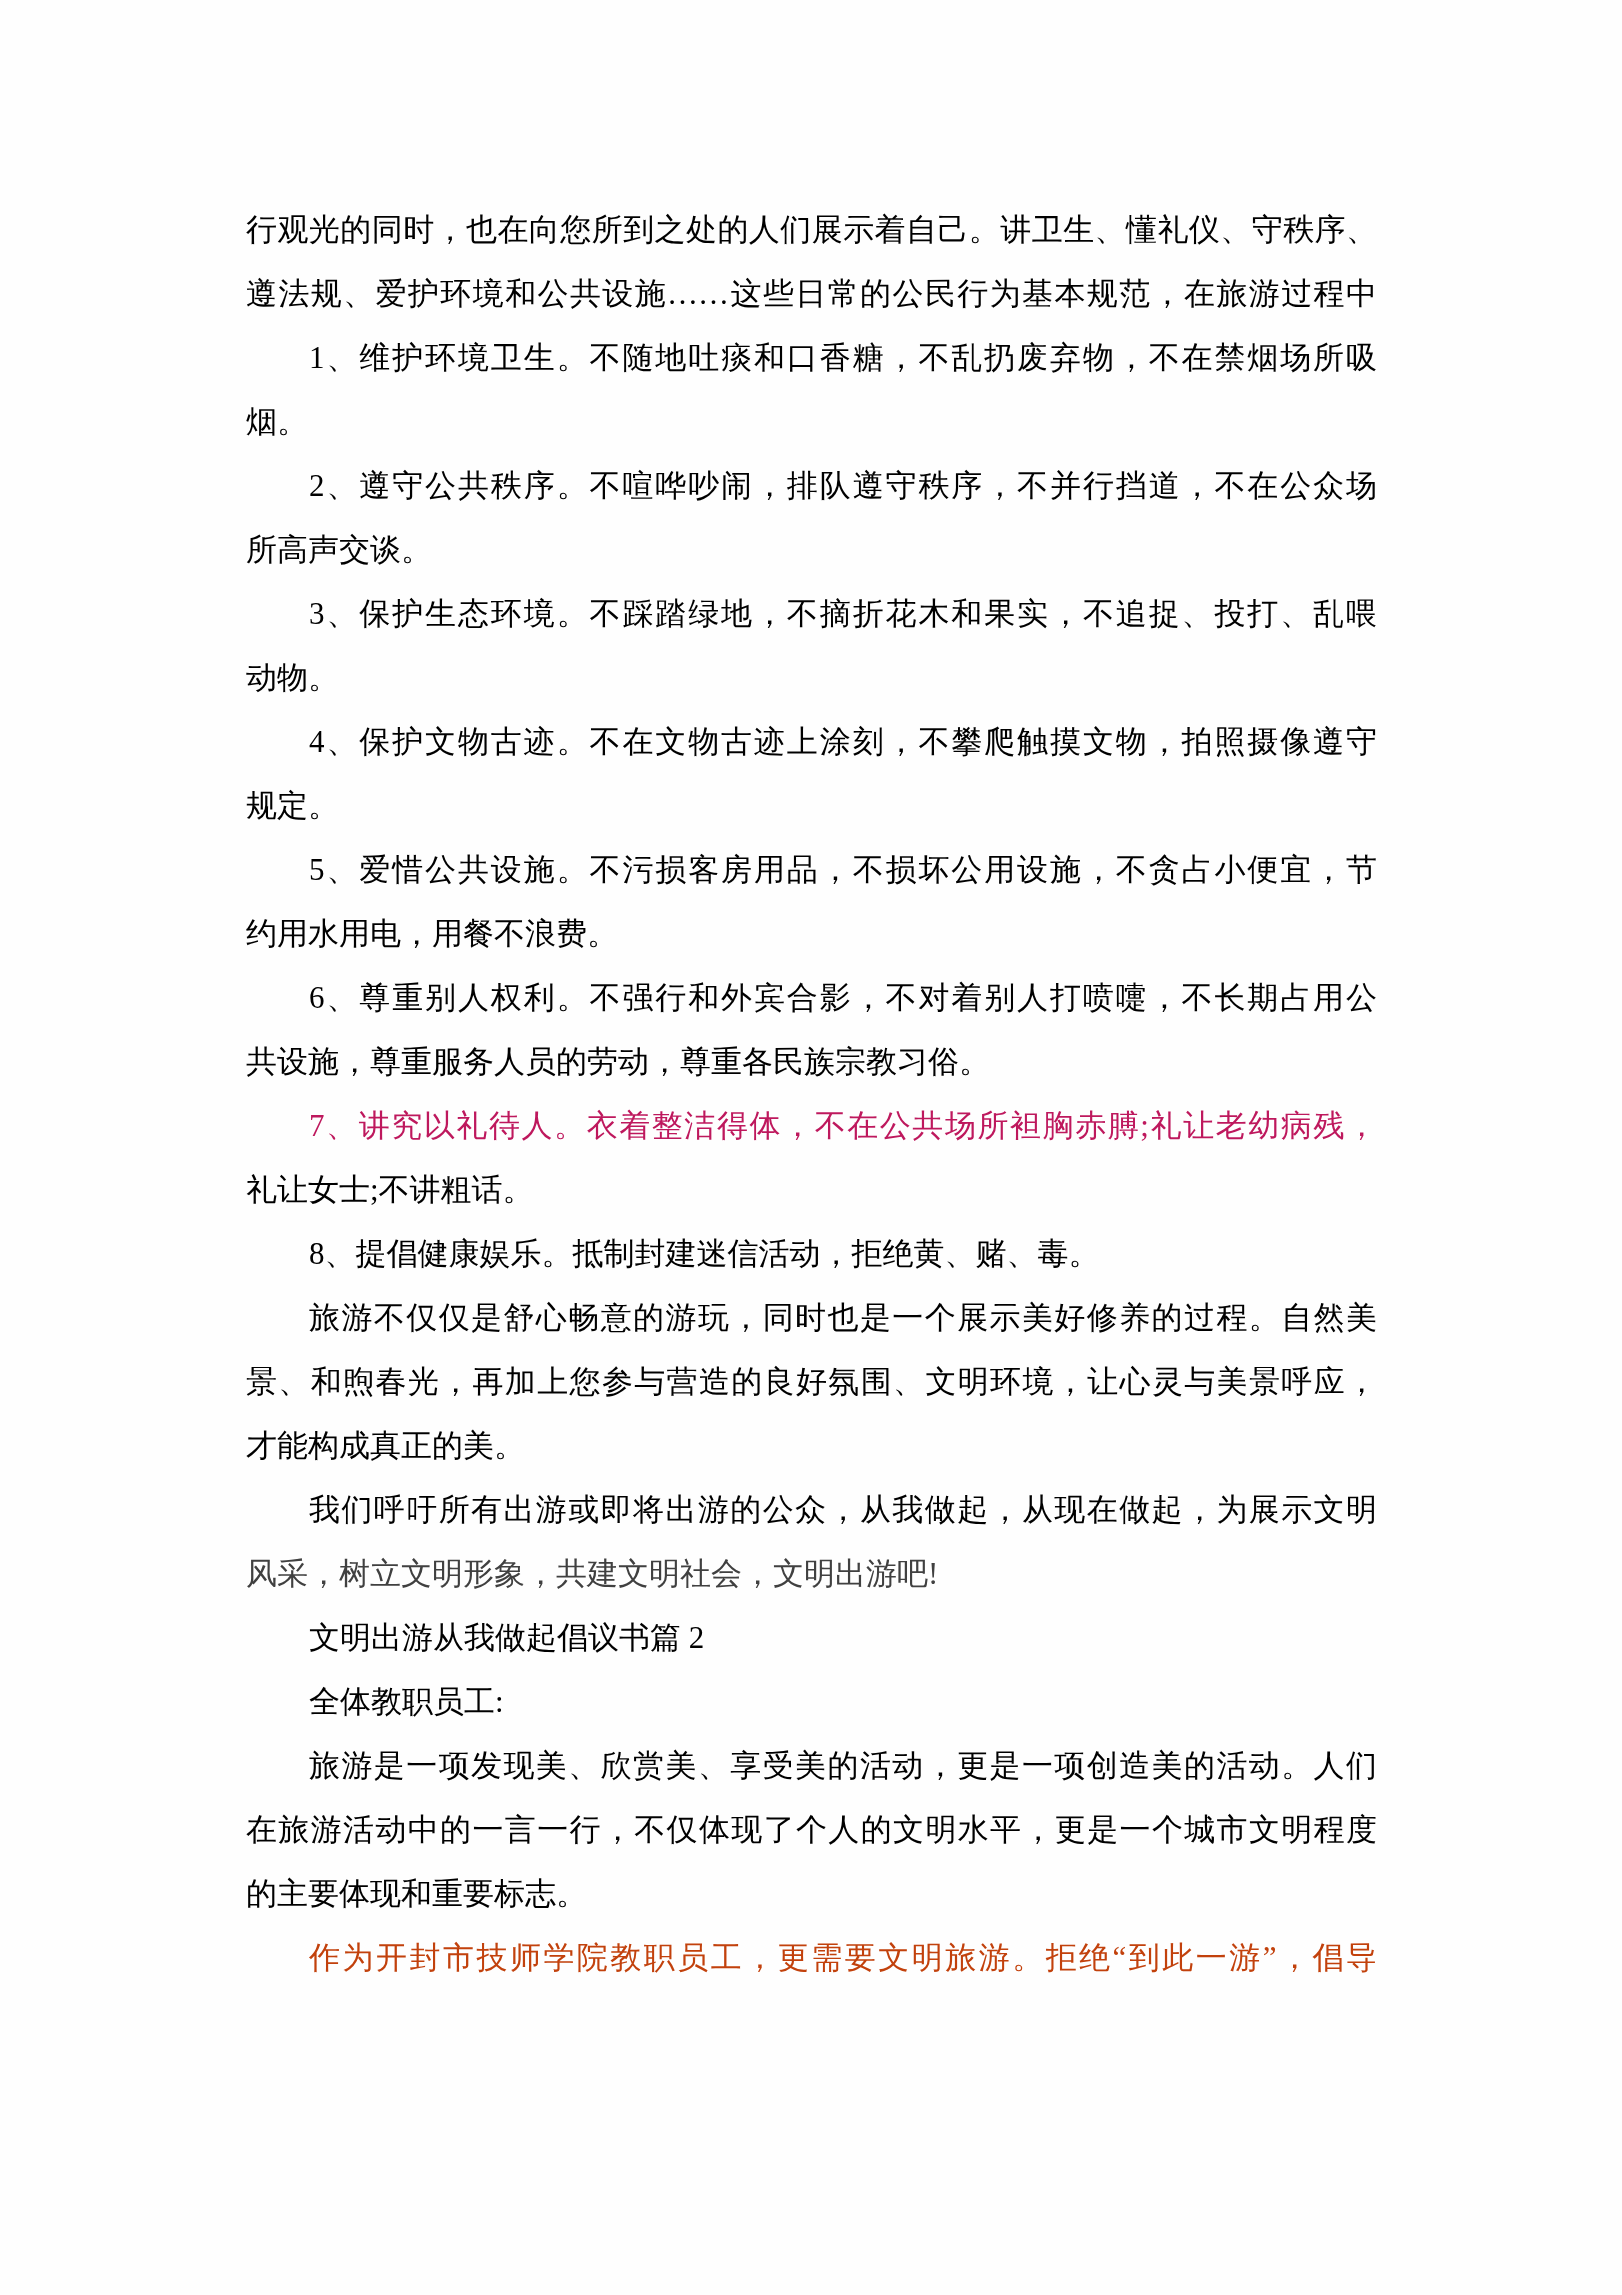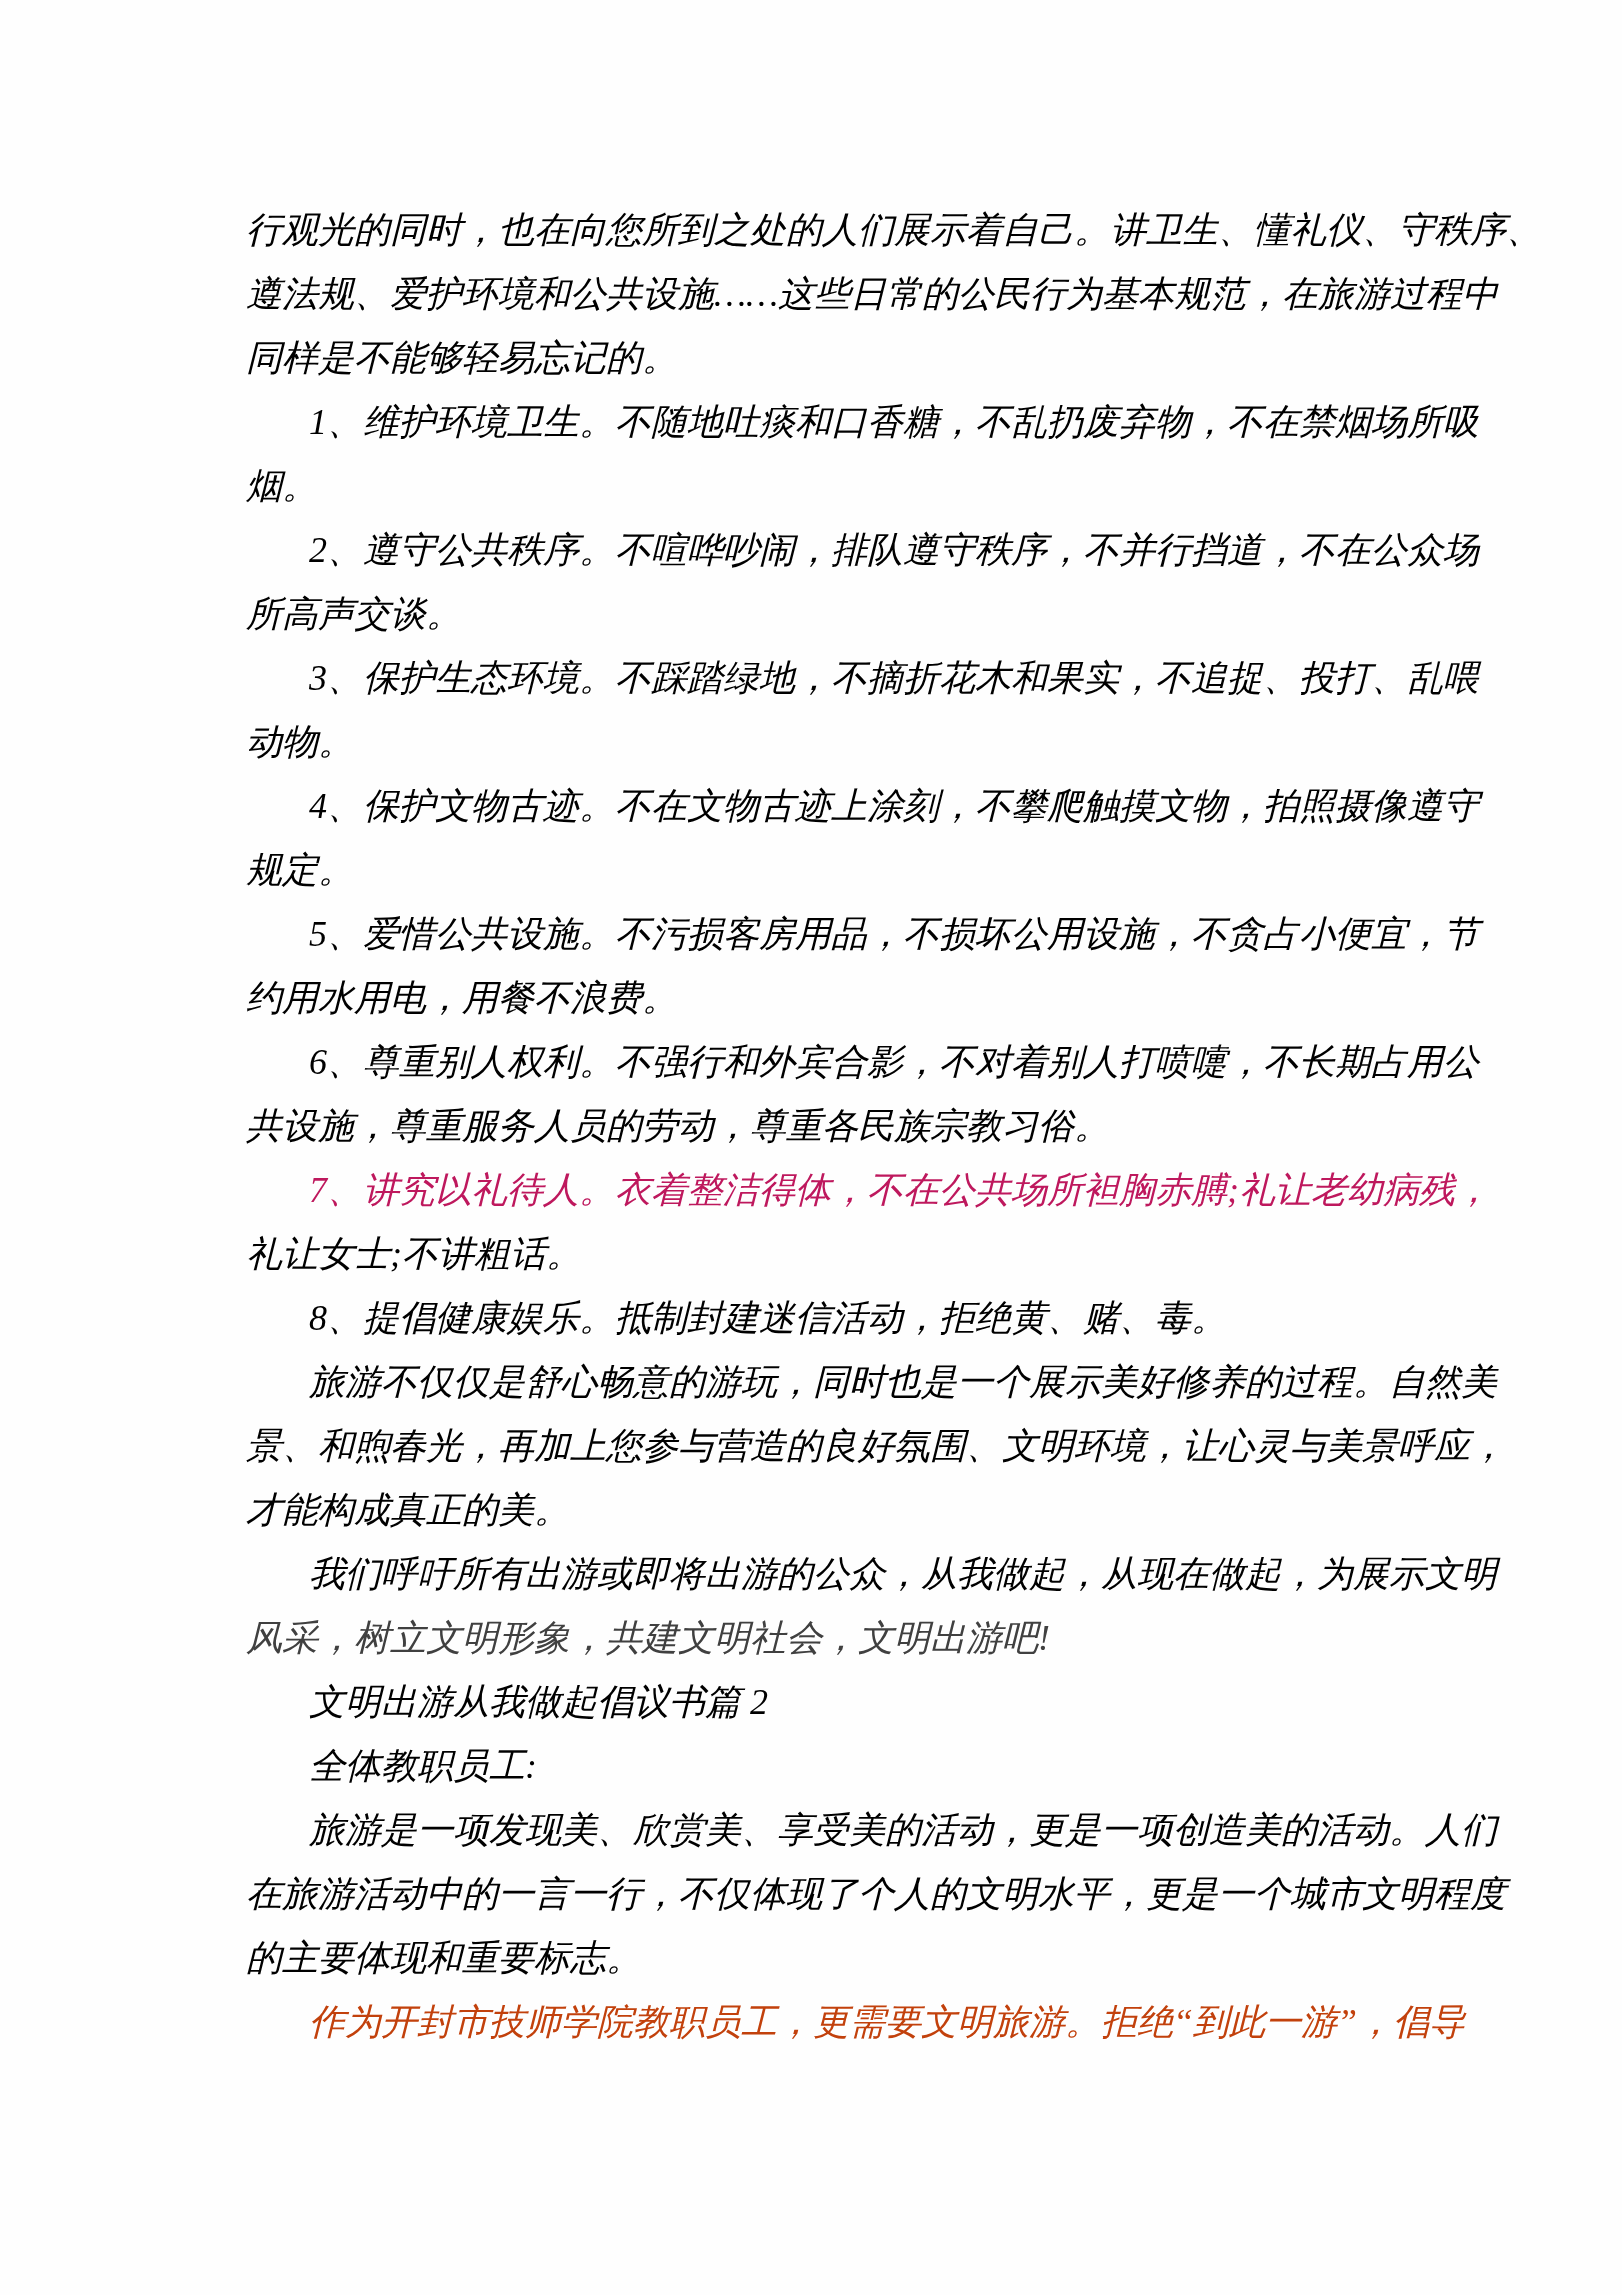--- a/index.html
+++ b/index.html
@@ -14,48 +14,46 @@
     overflow: hidden;
   }
   .text-block {
     position: absolute;
     left: 246px;
     top: 198px;
     width: 1131px;
   }
   .line {
     font-family: "Liberation Serif", "DejaVu Serif", serif;
-    font-size: 36px;
+    font-size: 31px;
     line-height: 64px;
     height: 64px;
     color: #000000;
     white-space: nowrap;
     text-align: left;
     letter-spacing: 0;
-    font-style: italic;
   }
   .line.indent {
     padding-left: 63px;
   }
   .line.fill {
     text-align: justify;
     text-align-last: justify;
   }
   .line.indent.fill {
     width: 1068px; 
   }
 </style>
 </head>
 <body>
 
 <div class="page" style="background: rgb(254, 254, 254);">
   <div class="text-block">
       <div class="line fill" style="color: rgb(0, 0, 0);">行观光的同时，也在向您所到之处的人们展示着自己。讲卫生、懂礼仪、守秩序、</div>
       <div class="line fill" style="color: rgb(0, 0, 0);">遵法规、爱护环境和公共设施……这些日常的公民行为基本规范，在旅游过程中</div>
-      <div class="line" style="color: rgb(0, 0, 0);">同样是不能够轻易忘记的。</div>
       <div class="line indent fill" style="color: rgb(0, 0, 0);">1、维护环境卫生。不随地吐痰和口香糖，不乱扔废弃物，不在禁烟场所吸</div>
       <div class="line" style="color: rgb(0, 0, 0);">烟。</div>
       <div class="line indent fill" style="color: rgb(0, 0, 0);">2、遵守公共秩序。不喧哗吵闹，排队遵守秩序，不并行挡道，不在公众场</div>
       <div class="line" style="color: rgb(0, 0, 0);">所高声交谈。</div>
       <div class="line indent fill" style="color: rgb(0, 0, 0);">3、保护生态环境。不踩踏绿地，不摘折花木和果实，不追捉、投打、乱喂</div>
       <div class="line" style="color: rgb(0, 0, 0);">动物。</div>
       <div class="line indent fill" style="color: rgb(0, 0, 0);">4、保护文物古迹。不在文物古迹上涂刻，不攀爬触摸文物，拍照摄像遵守</div>
       <div class="line" style="color: rgb(0, 0, 0);">规定。</div>
       <div class="line indent fill" style="color: rgb(0, 0, 0);">5、爱惜公共设施。不污损客房用品，不损坏公用设施，不贪占小便宜，节</div>
       <div class="line" style="color: rgb(0, 0, 0);">约用水用电，用餐不浪费。</div>

